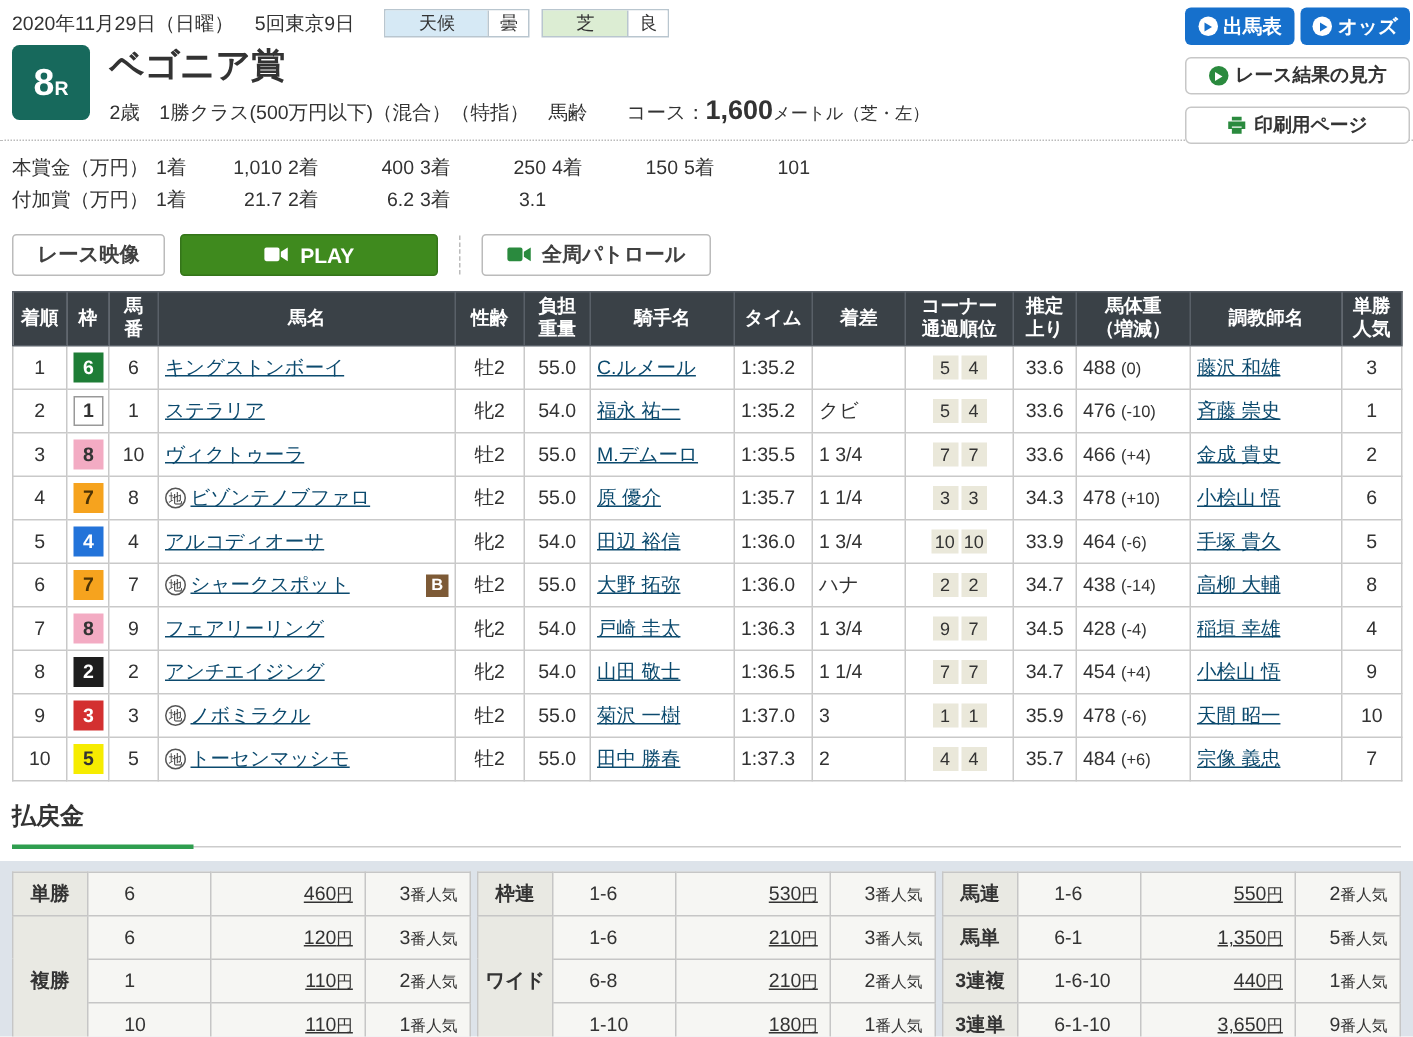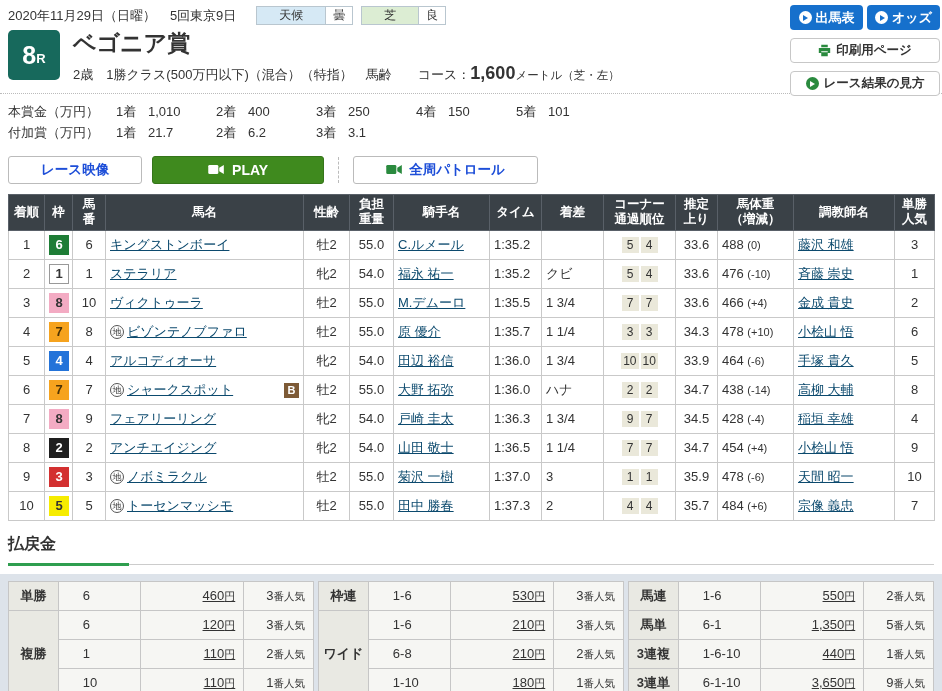--- a/index.html
+++ b/index.html
@@ -48,28 +48,28 @@
   }
   .race-no small { font-size: 13px; font-weight: bold; margin-top: 6px; }
   .race-title { font-size: 23px; font-weight: bold; line-height: 1.15; }
   .race-cond { font-size: 13px; margin-top: 7px; display: flex; align-items: baseline; gap: 26px; }
   .course span.dist { font-size: 18px; font-weight: bold; }
   .course span.unit { font-size: 11.5px; }
 
   .prize { padding: 8px 8px 6px; line-height: 1.55; }
   .prize-row { display: flex; }
   .prize-label { width: 92px; }
-  .prize-row .place { margin-left: 16px; width: 32px; }
-  .prize-row .amount { width: 52px; text-align: left; }
+  .prize-row .place { margin-left: 4px; width: 32px; }
+  .prize-row .amount { width: 52px; text-align: right; }
 
   .video-row { display: flex; align-items: center; padding: 7px 8px 10px; }
   .btn-outline {
     height: 28px; border: 1px solid #bbb; border-radius: 3px; background: #fff;
     display: inline-flex; align-items: center; justify-content: center; gap: 6px;
-    padding: 0 32px; font-size: 13.5px; font-weight: bold; color: #1d4ed8; cursor: pointer;
+    padding: 0 16px; font-size: 13.5px; font-weight: bold; color: #404040; cursor: pointer;
   }
   .btn-play {
     width: 172px; height: 28px; margin-left: 10px; background: #3f8a1e; color: #fff;
     border: 1px solid #35751a; border-radius: 3px; font-size: 14px; font-weight: bold;
     display: inline-flex; align-items: center; justify-content: center; gap: 7px; cursor: pointer;
   }
   .vsep { border-left: 1px dashed #bbb; height: 26px; margin: 0 14px; }
   .cam { flex: none; }
 
   table.results { border-collapse: collapse; table-layout: fixed; width: 926px; margin: 0 8px; }
@@ -152,30 +152,30 @@
       <span>出馬表</span>
     </button>
     <button class="btn-blue">
       <span class="circ white">
           <span class="tri blue"></span>
         </span>
       <span>オッズ</span>
     </button>
   </div>
   <button class="btn-white">
+    <span class="circ green">
+        <span class="tri white"></span>
+      </span>
+    <span>レース結果の見方</span>
+  </button>
+  <button class="btn-white">
     <svg class="cam" width="13" height="13" viewBox="0 0 16 16">
         <path fill="#2a8a3e" d="M4 1h8v3H4zM1 5h14v6h-3v-2H4v2H1zm3 5h8v5H4z"></path>
       </svg>
     <span>印刷用ページ</span>
-  </button>
-  <button class="btn-white">
-    <span class="circ green">
-        <span class="tri white"></span>
-      </span>
-    <span>レース結果の見方</span>
   </button>
 </div>
 
 <div class="race-strip">
   <div class="race-no">
     <span>8</span>
       <small>R</small>
   </div>
   <div>
     <div class="race-title">ベゴニア賞</div>

